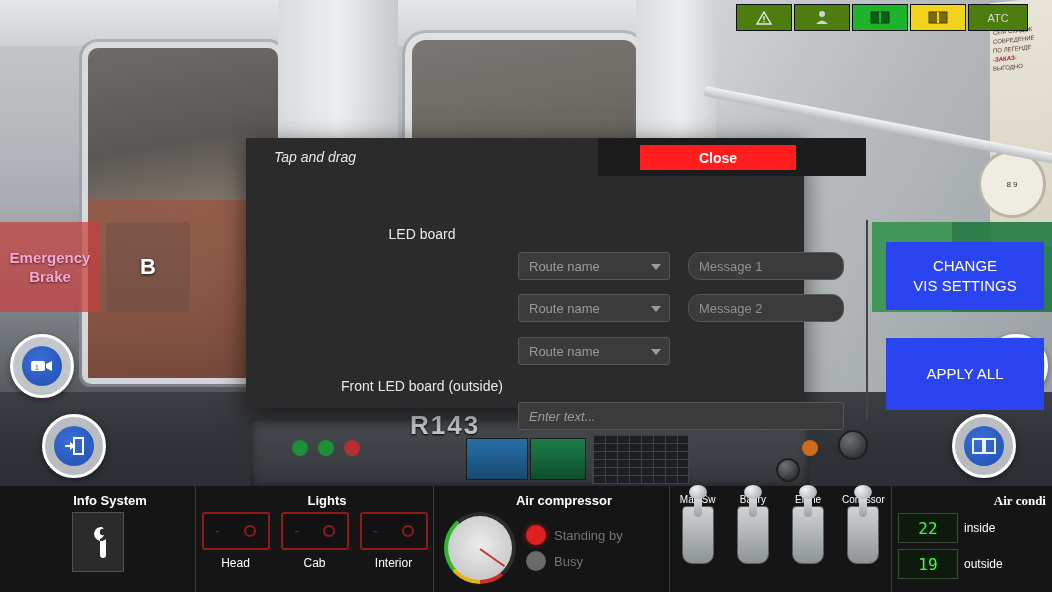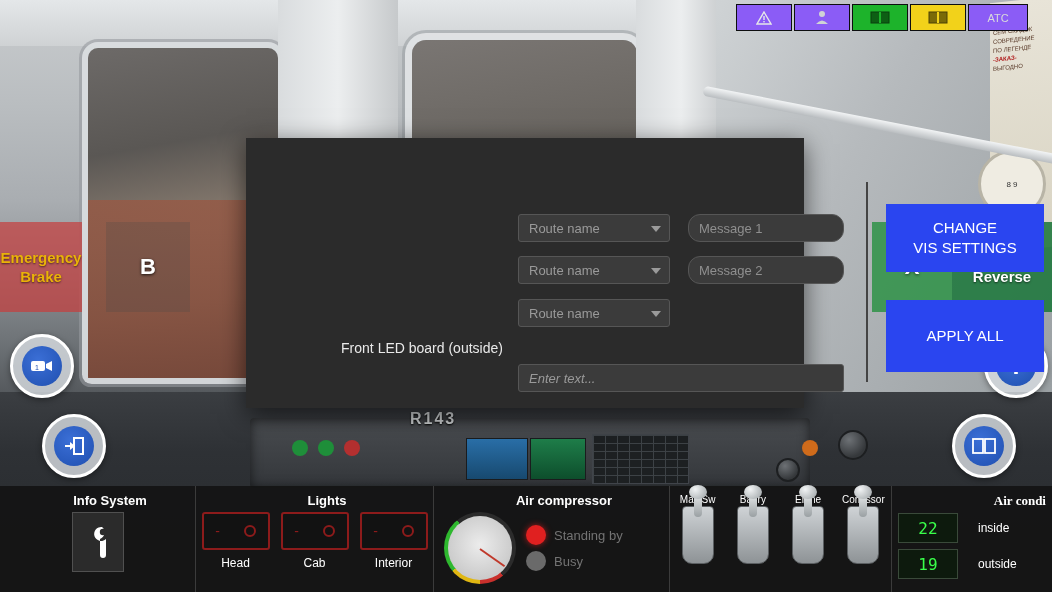--- a/index.html
+++ b/index.html
@@ -77,21 +77,21 @@
     background: linear-gradient(180deg,#3b3e42 0%, #2e3135 30%, #26292c 100%);
   }
   .dash-panel {
     position:absolute; left: 250px; top: 418px; width: 560px; height: 70px;
     background: linear-gradient(180deg,#4a4d51,#33363a);
     border-radius: 4px;
     box-shadow: inset 0 0 12px rgba(0,0,0,0.6);
   }
   .dash-label {
     position:absolute; left: 410px; top: 410px;
-    color: #c9ccce; font-size: 16px; letter-spacing:2px; font-weight:bold;
+    color: #c9ccce; font-size: 26px; letter-spacing:2px; font-weight:bold;
     text-shadow: 0 1px 2px #000;
   }
   .dash-screen {
     position:absolute; top: 438px; width: 60px; height: 40px;
     background: linear-gradient(180deg,#2a6fa8,#17496f); border:1px solid #1a1c1e;
   }
   .dash-screen.s1 { left: 466px; }
   .dash-screen.s2 { left: 530px; width: 54px; background: linear-gradient(180deg,#1f7e4a,#0d4e2c); }
   .dash-grid {
     position:absolute; left: 592px; top: 434px; width: 95px; height: 48px;
@@ -104,34 +104,34 @@
     position:absolute; border-radius: 50%;
     background: radial-gradient(circle at 35% 30%, #6d7175, #35383b 70%);
     border: 2px solid #1d1f21;
   }
 
   
   .topbar {
     position:absolute; right: 24px; top: 4px; display:flex; gap:2px; z-index: 5;
   }
   .topbar .cell {
-    width: 54px; height: 25px; background:#8b5cf6; border:1px solid #0d0e0f;
+    width: 54px; height: 25px; background:#4d7c0f; border:1px solid #0d0e0f;
     display:flex; align-items:center; justify-content:center;
     color:#d8dadb; font-size:11px;
   }
   .topbar .cell.green { background:#1db32b; }
   .topbar .cell.yellow { background:#f2d21a; }
   .topbar .cell.atc { width: 58px; }
   .topbar .cell svg { display:block; }
 
   
   .emergency-brake {
-    position:absolute; left: 0; top: 222px; width: 82px; height: 90px;
+    position:absolute; left: 0; top: 222px; width: 100px; height: 90px;
     background: rgba(197,63,63,0.72);
-    color: #eab308; font-weight: bold; font-size: 15px;
+    color: #f9a8d4; font-weight: bold; font-size: 15px;
     display:flex; align-items:center; justify-content:center; text-align:center;
     line-height: 19px;
     text-shadow: 0 1px 2px rgba(0,0,0,0.6);
   }
   .b-button {
     position:absolute; left: 106px; top: 222px; width: 84px; height: 90px;
     background: rgba(70,70,70,0.25);
     color:#fff; font-weight:bold; font-size: 22px;
     display:flex; align-items:center; justify-content:center;
     text-shadow: 0 1px 3px rgba(0,0,0,0.8);
@@ -253,21 +253,21 @@
     width: 8px; height: 24px; background: linear-gradient(180deg,#e8ebec,#9aa0a3);
     border-radius: 4px;
   }
   .toggle::after {
     content:""; position:absolute; left: 6px; top: -22px;
     width: 18px; height: 14px; border-radius: 50%;
     background: radial-gradient(circle at 35% 30%, #f2f4f5, #9aa0a3);
   }
 
   .aircon-rows { display:flex; flex-direction:column; gap:6px; padding-left: 6px; }
-  .aircon-row { display:flex; align-items:center; gap:20px; }
+  .aircon-row { display:flex; align-items:center; gap:6px; }
   .lcd {
     width: 58px; height: 28px; background:#0d1a0d; border:1px solid #3a4a3a;
     color:#39ff4a; font-size:16px; font-family:"DejaVu Sans Mono", monospace;
     display:flex; align-items:center; justify-content:center;
   }
   .aircon-lbl { color:#fff; font-size:12px; }
 
   
   .modal {
     position:absolute; left: 246px; top: 138px; width: 558px; height: 270px;
@@ -545,21 +545,27 @@
         <div class="aircon-row">
           <span class="lcd">19</span>
           <span class="aircon-lbl">outside</span>
         </div>
       </div>
     </div>
 
   </div>
 
   <div class="modal">
+    <div class="modal-header">
+      <div class="modal-drag">Tap and drag</div>
+      <div class="modal-hidden-strip"></div>
+      <div class="close-btn">Close</div>
+    </div>
     <div class="modal-body">
+      <div class="led-title">LED board</div>
 
       <div class="row-select r1">
         <span>Route name</span>
         <span class="caret"></span>
       </div>
       <div class="row-input r1">
         <span>Message 1</span>
       </div>
 
       <div class="row-select r2">

